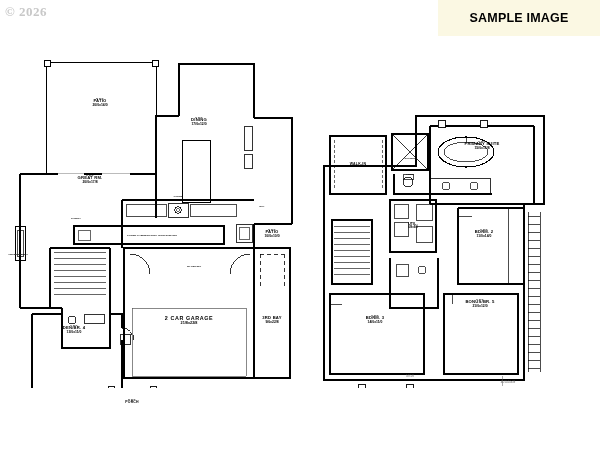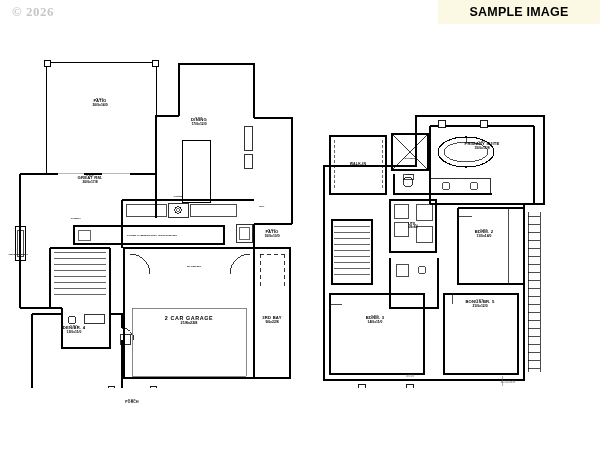--- a/index.html
+++ b/index.html
@@ -7,31 +7,31 @@
     width:600px;height:450px;
     background:#ffffff;
     font-family:"Liberation Sans", sans-serif;
     overflow:hidden;
     position:relative;
   }
   #stage{position:relative;width:600px;height:450px;background:#fff;}
 
   
   .copyright{
-    position:absolute;left:12px;top:4px;
+    position:absolute;left:5px;top:4px;
     font-size:13px;font-weight:bold;
     color:#c8c8c8;
     letter-spacing:.5px;
     font-family:"Liberation Serif", serif;
     user-select:none;
   }
   
   .sample-banner{
     position:absolute;right:0;top:0;
-    width:162px;height:24px;
+    width:162px;height:36px;
     background:#fbf8e3;
     display:flex;align-items:center;justify-content:center;
   }
   .sample-banner span{
     font-size:12.5px;font-weight:bold;color:#000;
     letter-spacing:.2px;
   }
 
   
   .plan{position:absolute;}

